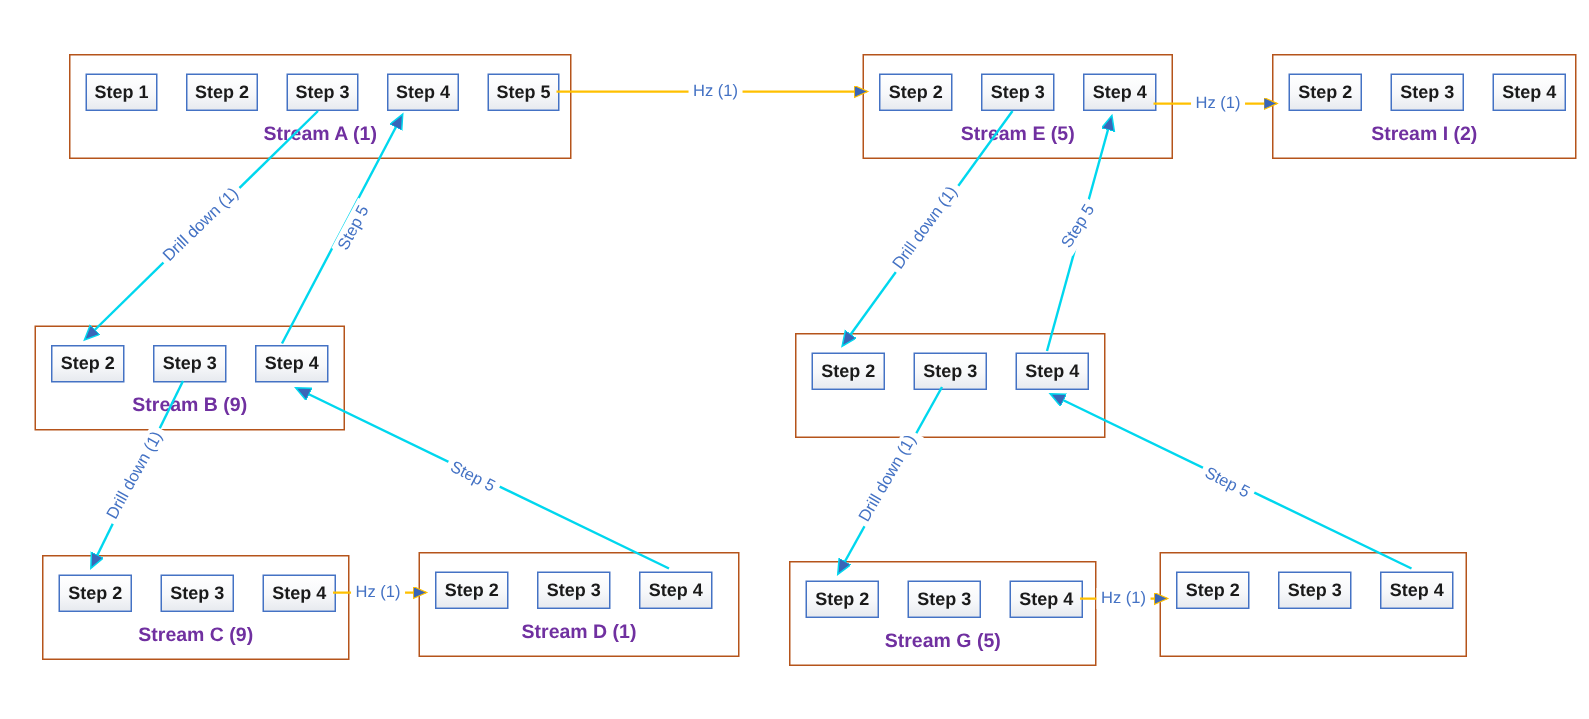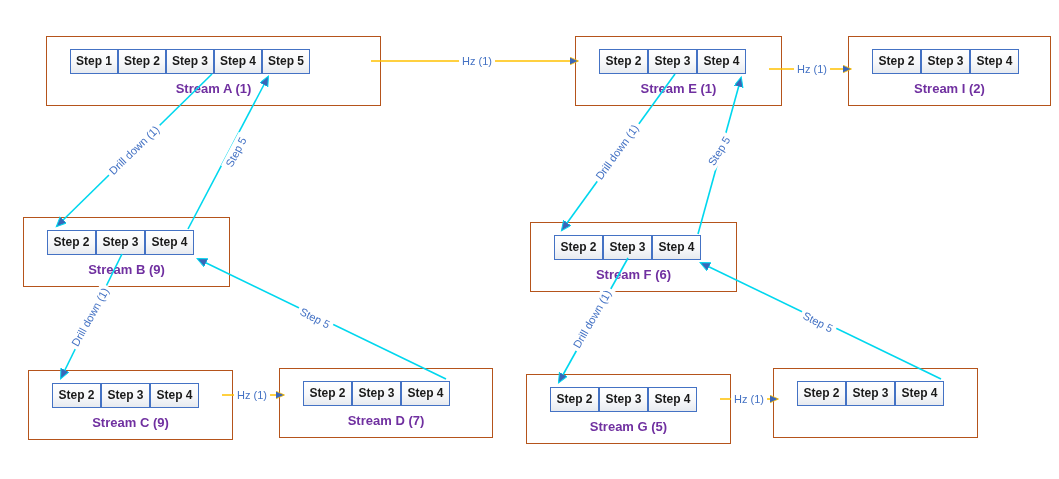--- a/index.html
+++ b/index.html
@@ -4,21 +4,21 @@
 <style>
   html,body{margin:0;padding:0;background:#ffffff;}
   .canvas{
     position:relative;width:1059px;height:479px;background:#ffffff;
     font-family:"Liberation Sans",sans-serif;overflow:hidden;
   }
   .stream{
     position:absolute;border:1.5px solid #b5541b;background:transparent;
     box-sizing:border-box;z-index:1;
   }
-  .steps{position:absolute;top:12px;left:23px;display:flex;}
+  .steps{position:absolute;top:12px;left:10px;display:flex;gap:19px;}
   .step{
     width:49px;height:25px;box-sizing:border-box;border:1px solid #4472c4;
     background:linear-gradient(180deg,#ffffff 0%,#f7f8fa 55%,#e7eaef 100%);
     color:#1a1a1a;font-size:12px;font-weight:bold;text-align:center;
     line-height:23px;white-space:nowrap;cursor:pointer;
   }
   .stream-a .step{width:48px;}
   .stream-label{
     position:absolute;top:44px;left:0;right:0;text-align:center;
     color:#7030a0;font-size:13px;font-weight:bold;white-space:nowrap;
@@ -45,21 +45,21 @@
     </div>
     <div class="stream-label">Stream A (1)</div>
   </div>
 
   <div class="stream" style="left:575px;top:36px;width:207px;height:70px;">
     <div class="steps">
       <div class="step">Step 2</div>
       <div class="step">Step 3</div>
       <div class="step">Step 4</div>
     </div>
-    <div class="stream-label">Stream E (1)</div>
+    <div class="stream-label">Stream E (5)</div>
   </div>
 
   <div class="stream" style="left:848px;top:36px;width:203px;height:70px;">
     <div class="steps">
       <div class="step">Step 2</div>
       <div class="step">Step 3</div>
       <div class="step">Step 4</div>
     </div>
     <div class="stream-label">Stream I (2)</div>
   </div>
@@ -72,39 +72,38 @@
     </div>
     <div class="stream-label">Stream B (9)</div>
   </div>
 
   <div class="stream" style="left:530px;top:222px;width:207px;height:70px;">
     <div class="steps">
       <div class="step">Step 2</div>
       <div class="step">Step 3</div>
       <div class="step">Step 4</div>
     </div>
-    <div class="stream-label">Stream F (6)</div>
   </div>
 
   <div class="stream" style="left:28px;top:370px;width:205px;height:70px;">
     <div class="steps">
       <div class="step">Step 2</div>
       <div class="step">Step 3</div>
       <div class="step">Step 4</div>
     </div>
     <div class="stream-label">Stream C (9)</div>
   </div>
 
   <div class="stream" style="left:279px;top:368px;width:214px;height:70px;">
     <div class="steps">
       <div class="step">Step 2</div>
       <div class="step">Step 3</div>
       <div class="step">Step 4</div>
     </div>
-    <div class="stream-label">Stream D (7)</div>
+    <div class="stream-label">Stream D (1)</div>
   </div>
 
   <div class="stream" style="left:526px;top:374px;width:205px;height:70px;">
     <div class="steps">
       <div class="step">Step 2</div>
       <div class="step">Step 3</div>
       <div class="step">Step 4</div>
     </div>
     <div class="stream-label">Stream G (5)</div>
   </div>

